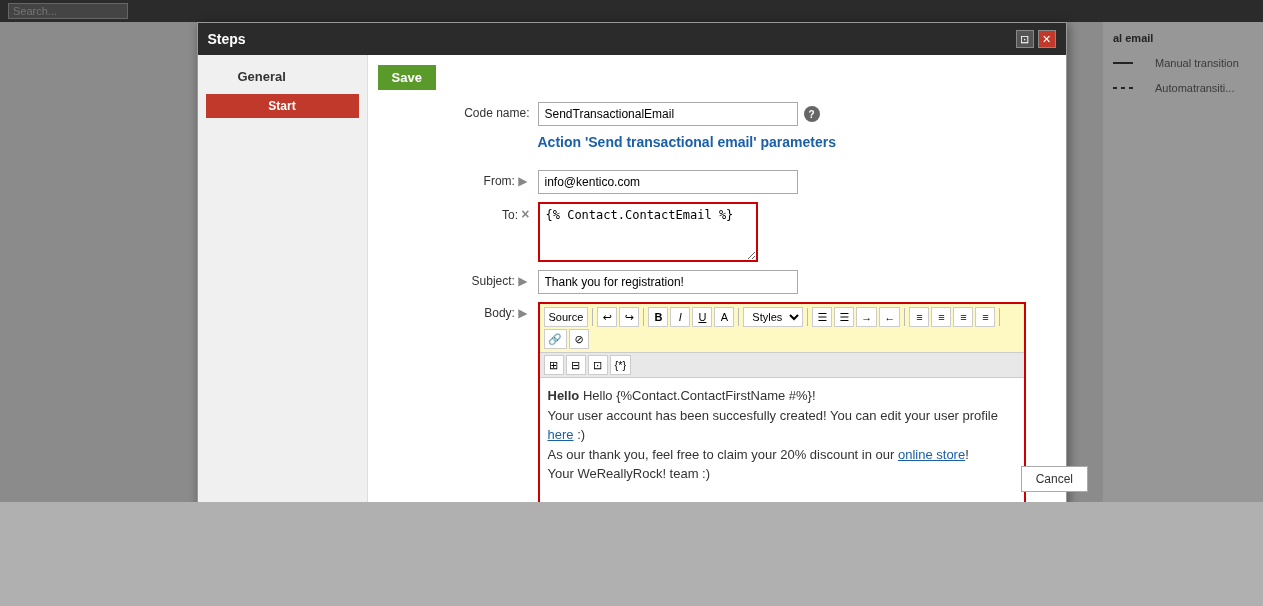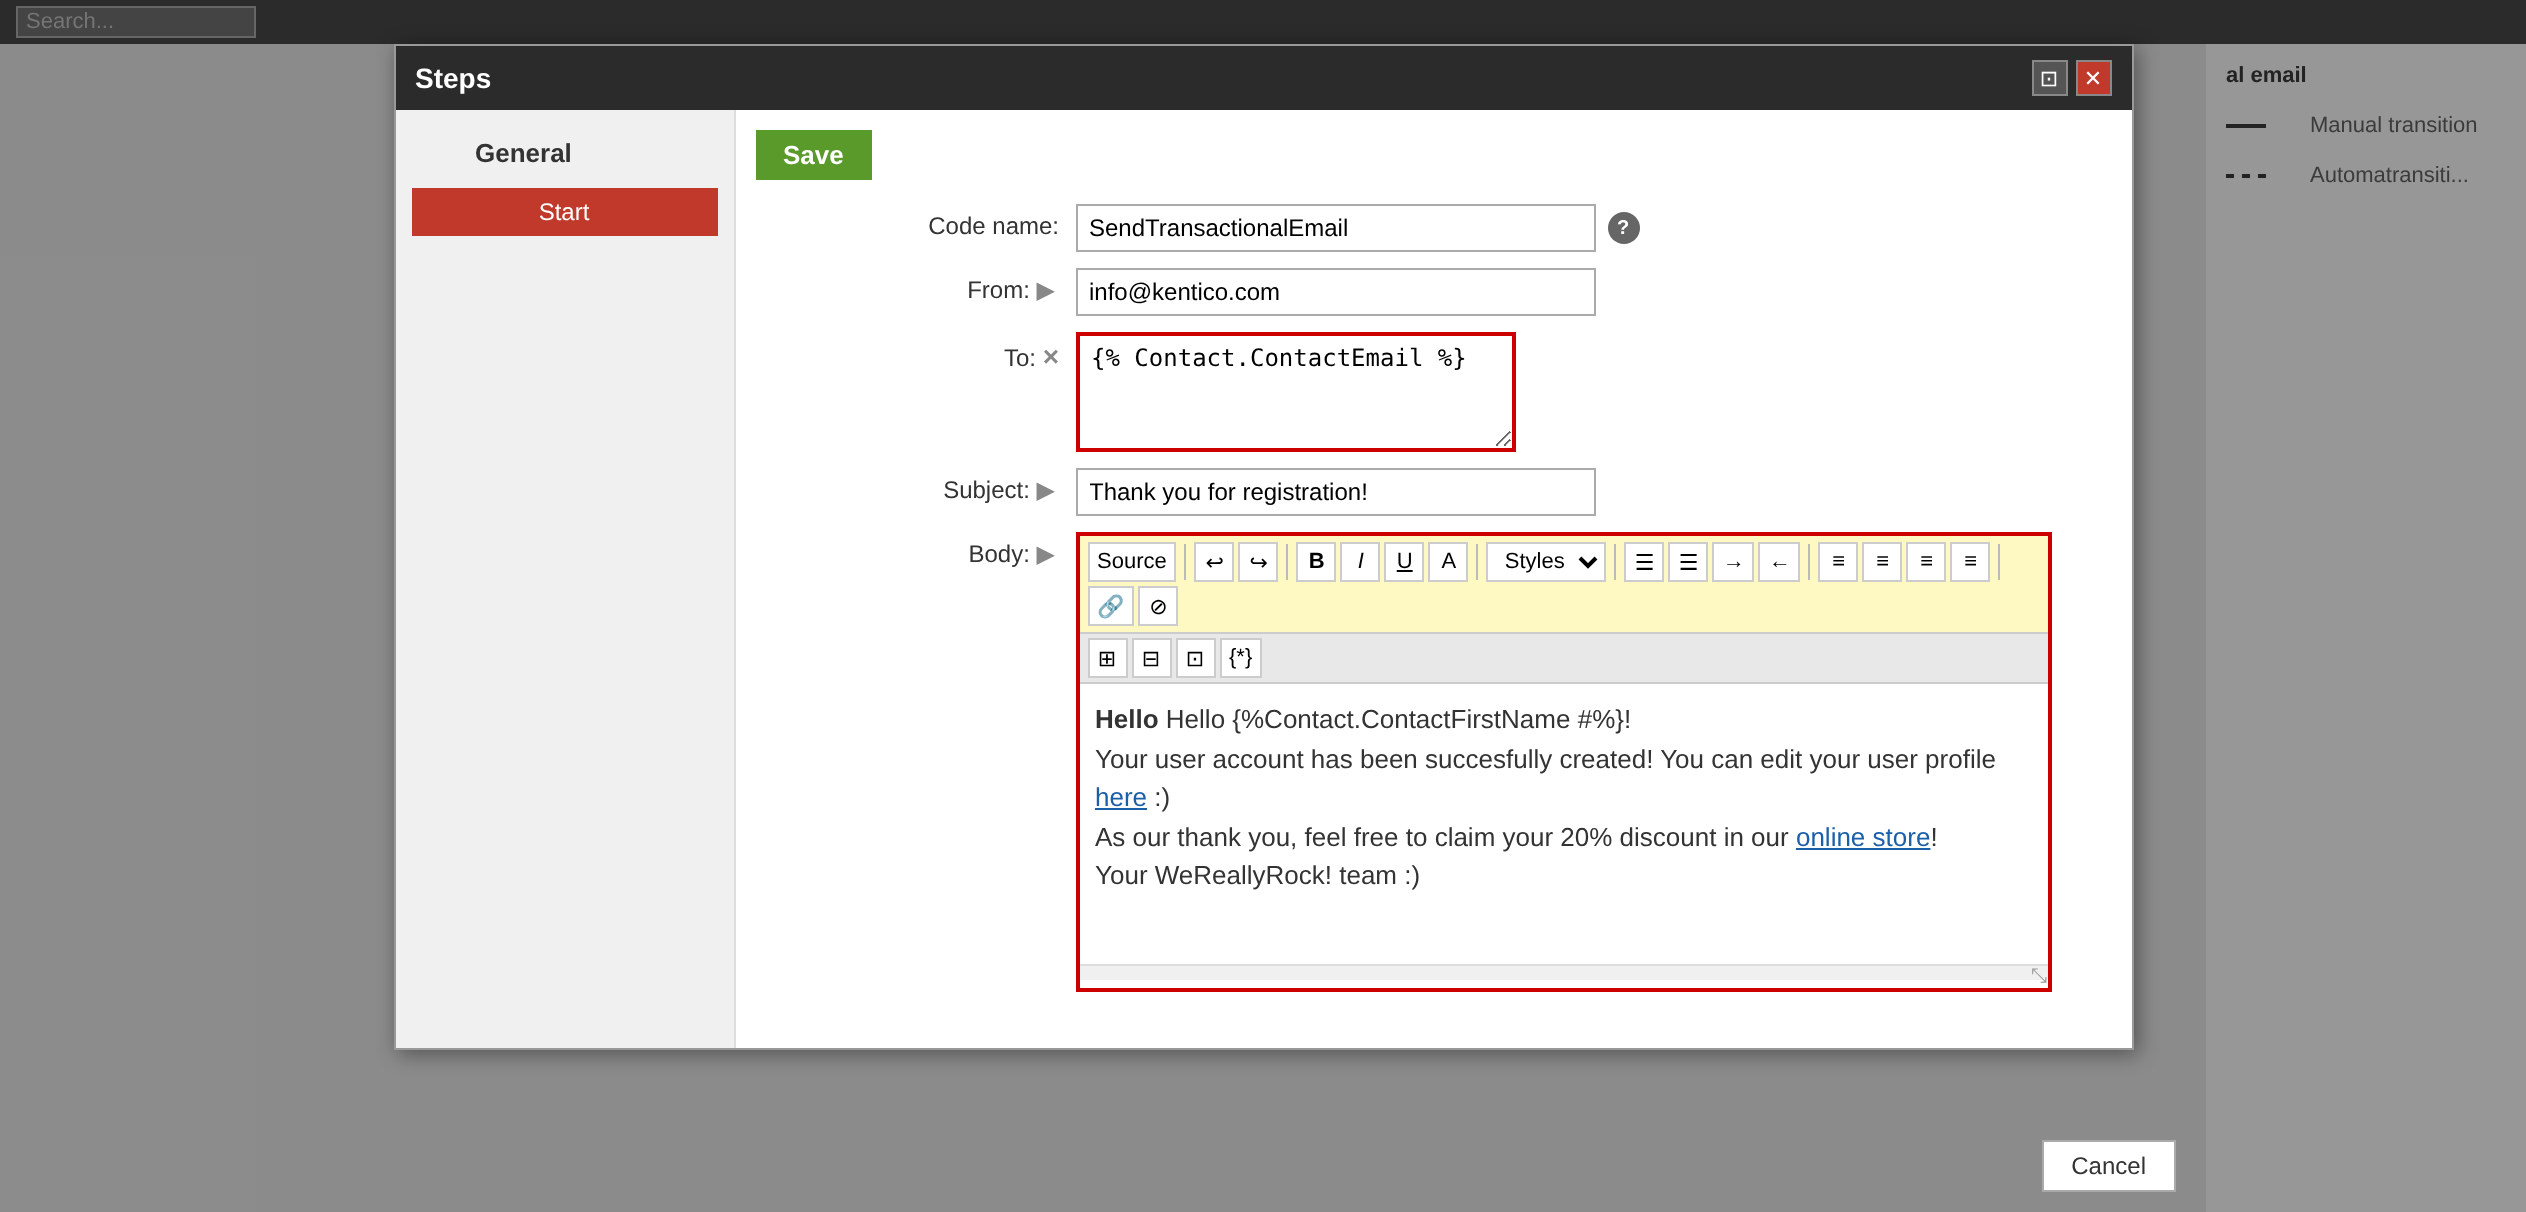--- a/index.html
+++ b/index.html
@@ -1,19 +1,19 @@
 <!DOCTYPE html>
 <html><head>
   <meta charset="utf-8">
   <style>
     * { box-sizing: border-box; margin: 0; padding: 0; }
     body { font-family: Arial, sans-serif; font-size: 13px; background: #b0b0b0; }
 
     .bg-overlay {
-      position: fixed; top: 0; left: 0; width: 1263px; height: 606px;
+      position: fixed; top: 0; left: 0; width: 1263px; height: 502px;
       background: #c8c8c8;
       overflow: hidden;
     }
 
     
     .top-bar {
       height: 22px;
       background: #2b2b2b;
       display: flex; align-items: center;
       padding: 0 8px;
@@ -91,21 +91,21 @@
       padding: 4px 12px 4px 16px;
       cursor: pointer;
       font-size: 12px;
       color: #333;
     }
     .sidebar-step.start-btn {
       background: #c0392b;
       color: #fff;
       padding: 5px 10px;
       margin: 4px 8px;
-      font-weight: normal;
+      font-weight: bold;
       font-size: 12px;
       text-align: center;
     }
 
     
     .dialog-main {
       flex: 1;
       overflow-y: auto;
       padding: 10px 20px 20px 10px;
       background: #fff;
@@ -327,20 +327,24 @@
           
           <div class="form-row">
             <div class="form-label">Code name:</div>
             <div class="form-control-area">
               <input class="text-input text-input-wide" type="text" value="SendTransactionalEmail" style="">
               <span class="help-icon">?</span>
             </div>
           </div>
 
           
+          <div class="form-row">
+            <div class="form-label"></div>
+            <div class="section-heading">Action 'Send transactional email' parameters</div>
+          </div>
 
           
           <div class="form-row">
             <div class="form-label">
               <span>From:</span>
               <span class="arrow-marker"> ▶</span>
             </div>
             <div class="form-control-area">
               <input class="text-input text-input-wide" type="text" value="info@kentico.com" style="">
             </div>

